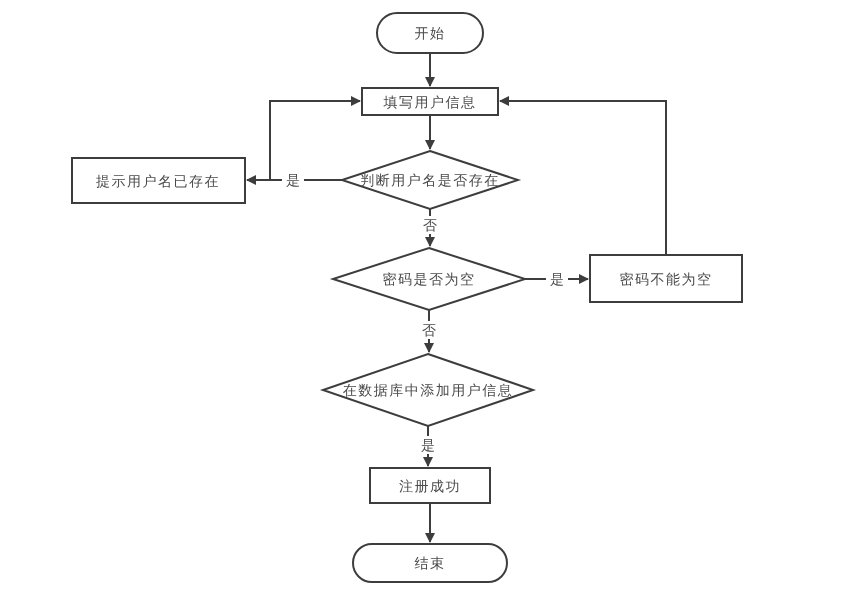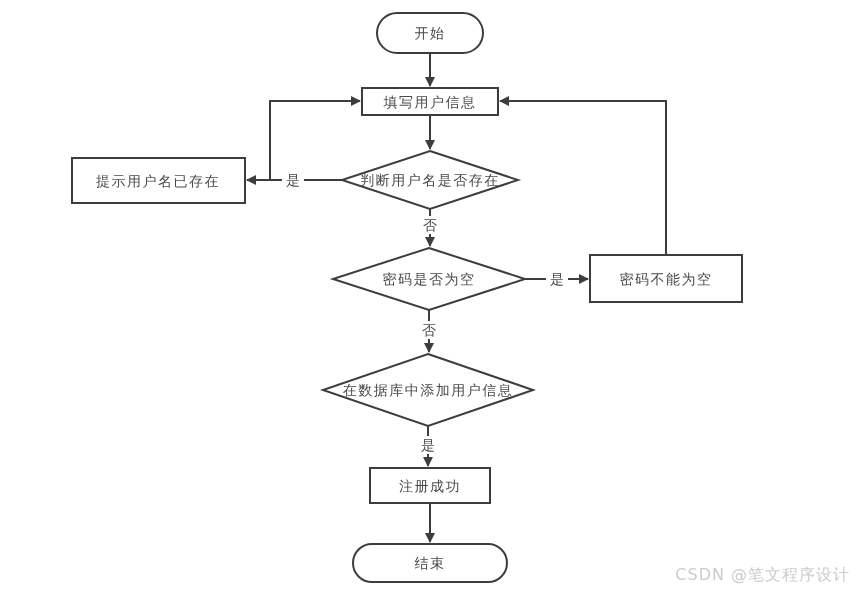--- a/index.html
+++ b/index.html
@@ -135,15 +135,14 @@
       <rect class="shape" x="370" y="468" width="120" height="35"></rect>
       <text class="node-label" x="430" y="491">注册成功</text>
     </g>
 
     <g>
       <rect class="shape" x="353" y="544" width="154" height="38" rx="19" ry="19"></rect>
       <text class="node-label" x="430" y="568">结束</text>
     </g>
   </svg>
 
-  <div class="watermark">CSDN @笔文程序设计</div>
 
 </div>
 
 </body></html>

